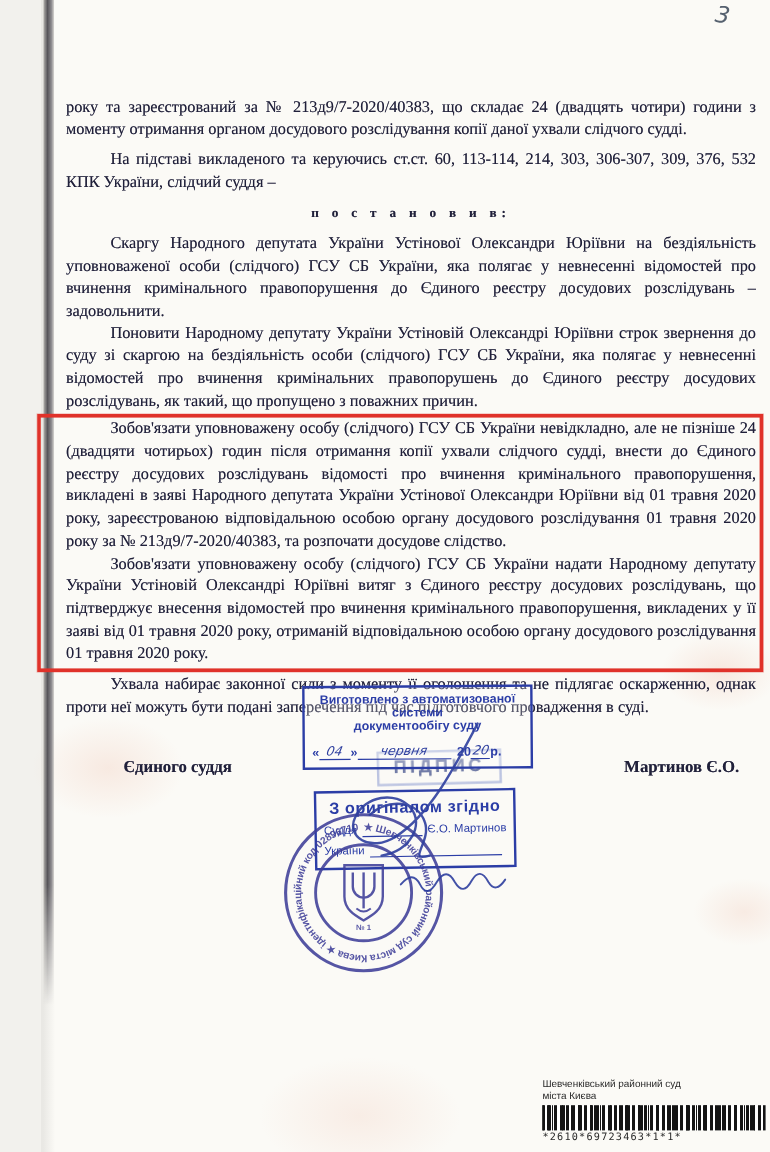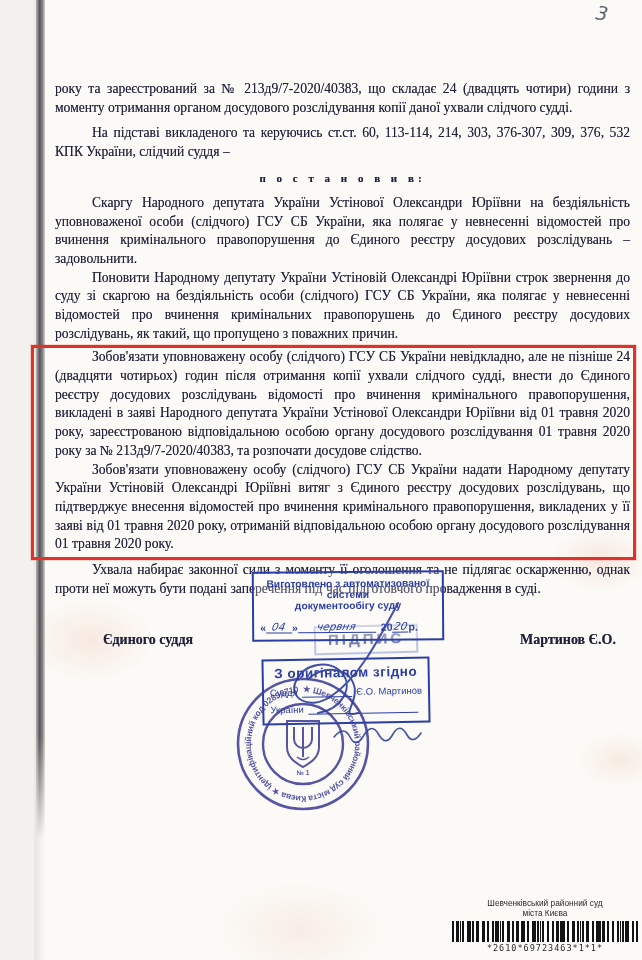--- a/index.html
+++ b/index.html
@@ -77,21 +77,21 @@
   }
   .stamp-cert .l1{font-size:13.5px;font-weight:bold;letter-spacing:.5px;}
   .stamp-cert .l2,.stamp-cert .l3{
     font-size:9.5px;margin-top:6px;display:flex;justify-content:space-between;
     align-items:flex-end;text-align:left;
   }
   .stamp-cert .uline{flex:1;border-bottom:1px solid #2b3da6;margin:0 4px;height:10px;}
   .seal-svg{position:absolute;left:228px;top:104px;opacity:.88;}
   .sign-svg{position:absolute;left:238px;top:36px;pointer-events:none;}
   .barcode-block{
-    position:absolute;left:452px;top:898px;width:186px;text-align:center;
+    position:absolute;left:452px;top:898px;width:186px;text-align:left;
     font-family:"Liberation Sans",sans-serif;color:#2a2a2a;
   }
   .barcode-block .bc-court{font-size:8.3px;line-height:1.25;}
   .bars{
     height:21px;margin-top:2px;
     background:
       repeating-linear-gradient(90deg,#141414 0 2px,transparent 2px 5px),
       repeating-linear-gradient(90deg,#141414 0 1px,transparent 1px 8px),
       repeating-linear-gradient(90deg,transparent 0 4px,#141414 4px 6px,transparent 6px 13px);
     background-color:#fff;
@@ -102,21 +102,21 @@
 <body>
 
 <div class="page">
 
   <div class="binding-strip"></div>
 
   <div class="page-number">3</div>
 
   <div class="content">
     <p>року та зареєстрований за № 213д9/7-2020/40383, що складає 24 (двадцять чотири) години з моменту отримання органом досудового розслідування копії даної ухвали слідчого судді.</p>
-    <p class="indent gap-before">На підставі викладеного та керуючись ст.ст. 60, 113-114, 214, 303, 376-307, 309, 376, 532 КПК України, слідчий суддя –</p>
+    <p class="indent gap-before">На підставі викладеного та керуючись ст.ст. 60, 113-114, 214, 303, 306-307, 309, 376, 532 КПК України, слідчий суддя –</p>
     <p class="heading">п о с т а н о в и в:</p>
     <p class="indent">Скаргу Народного депутата України Устінової Олександри Юріївни  на бездіяльність уповноваженої особи (слідчого) ГСУ СБ України, яка полягає у невнесенні відомостей про вчинення кримінального правопорушення до Єдиного реєстру досудових розслідувань – задовольнити.</p>
     <p class="indent">Поновити Народному депутату України Устіновій Олександрі Юріївни строк звернення до суду зі скаргою на бездіяльність особи (слідчого) ГСУ СБ України, яка полягає у невнесенні відомостей про вчинення кримінальних правопорушень до Єдиного реєстру досудових розслідувань, як такий, що пропущено з поважних причин.</p>
 
     <div class="highlight">
       <p class="indent">Зобов'язати уповноважену особу (слідчого) ГСУ СБ України невідкладно, але не пізніше 24 (двадцяти чотирьох) годин після отримання копії ухвали слідчого судді, внести до Єдиного реєстру досудових розслідувань відомості про вчинення кримінального правопорушення, викладені в заяві Народного депутата України Устінової Олександри Юріївни від 01 травня 2020 року, зареєстрованою відповідальною особою органу досудового розслідування 01 травня 2020 року за № 213д9/7-2020/40383, та розпочати досудове слідство.</p>
       <p class="indent">Зобов'язати уповноважену особу (слідчого) ГСУ СБ України надати Народному депутату України Устіновій Олександрі Юріївні витяг з Єдиного реєстру досудових розслідувань, що підтверджує внесення відомостей про вчинення кримінального правопорушення, викладених у її заяві від 01 травня 2020 року, отриманій відповідальною особою органу досудового розслідування 01 травня 2020 року.</p>
     </div>
 
     <p class="indent">Ухвала набирає законної сили з моменту її оголошення та не підлягає оскарженню, однак проти неї можуть бути подані заперечення під час підготовчого провадження в суді.</p>

